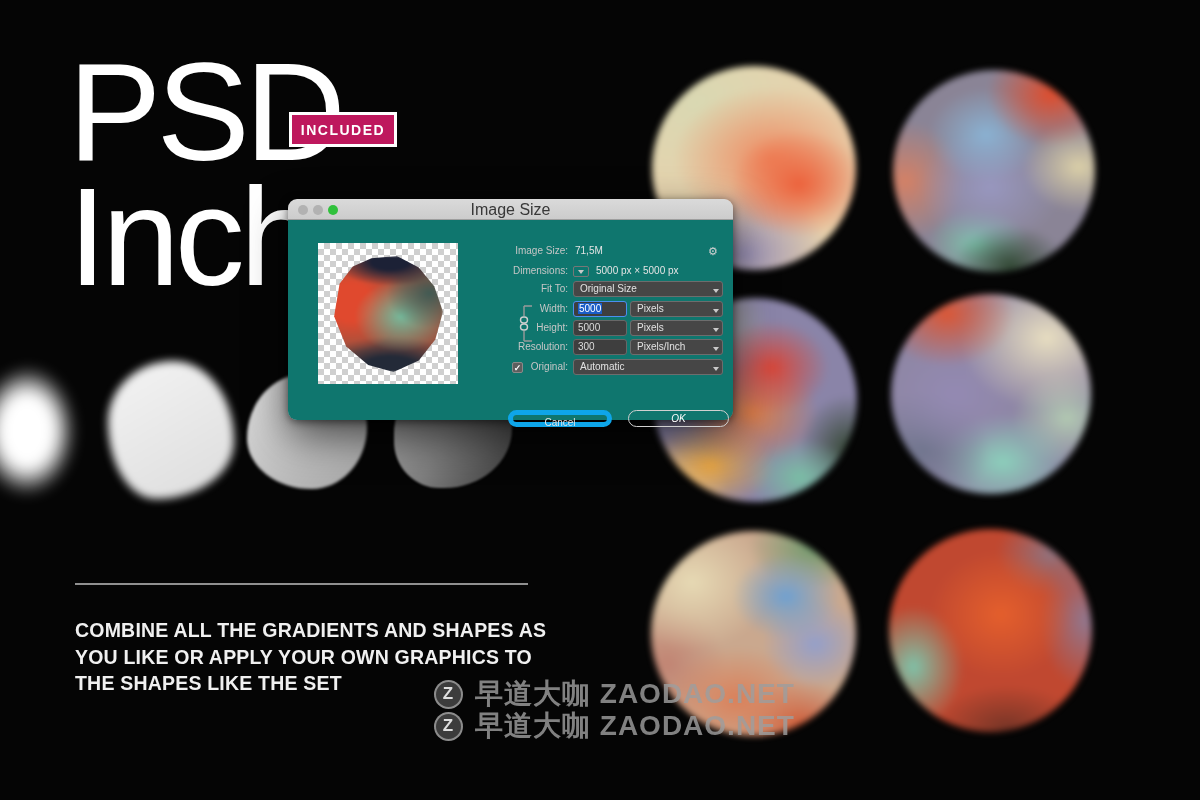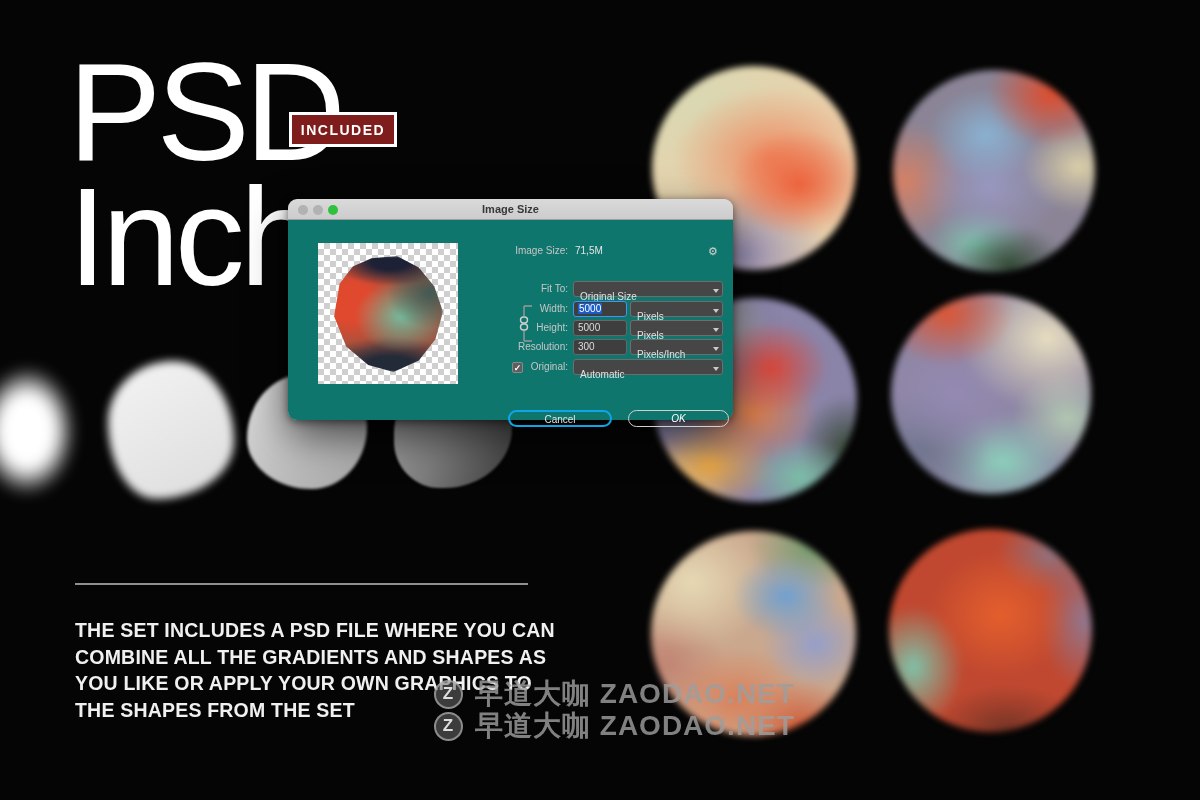--- a/index.html
+++ b/index.html
@@ -82,36 +82,36 @@
     background:linear-gradient(115deg,#a2a2a2 5%,#7d7d7d 45%,#474747 90%);
     border-radius:44% 56% 60% 40% / 52% 48% 56% 44%; filter:blur(1px); }
 
   
   .hero-line { position:absolute; color:#ffffff; font-size:140px; line-height:1;
     font-weight:400; letter-spacing:-5px; z-index:4; }
   .hero-psd { left:68px; top:42px; }
   .hero-file { left:68px; top:167px; }
   .badge { position:absolute; left:289px; top:112px; width:108px; height:35px;
     border:3px solid #ffffff; z-index:5; display:flex; align-items:center; justify-content:center;
-    color:#ffffff; font-size:14px; font-weight:700; letter-spacing:1.5px; background:#7f1d1d; }
+    color:#ffffff; font-size:14px; font-weight:700; letter-spacing:1.5px; background:#be185d; }
 
   
   .divider { position:absolute; left:75px; top:583px; width:453px; height:2px; background:#909090; z-index:3; }
   .desc { position:absolute; left:75px; top:617px; z-index:3; color:#f0f0f0;
     font-size:19.5px; font-weight:700; line-height:26.5px; letter-spacing:.2px; white-space:nowrap; }
 
   
   .dialog { position:absolute; left:288px; top:199px; width:445px; height:221px; z-index:10;
     border-radius:9px; box-shadow:0 16px 40px rgba(0,0,0,.6), 0 2px 8px rgba(0,0,0,.5);
     font-size:10px; }
   .titlebar { position:absolute; left:0; top:0; width:100%; height:21px;
     background:linear-gradient(#dadada,#cccccc); border-radius:9px 9px 0 0;
     border-bottom:1px solid #9e9e9e; }
   .titlebar .title { position:absolute; left:0; right:0; top:0; height:21px; line-height:21px;
-    text-align:center; color:#383838; font-weight:700; font-size:11px; }
+    text-align:center; color:#383838; font-weight:400; font-size:16px; }
   .tl { position:absolute; top:5.5px; width:10px; height:10px; border-radius:50%; }
   .tl.c1 { left:10px; background:#b2b2b2; }
   .tl.c2 { left:25px; background:#b2b2b2; }
   .tl.c3 { left:40px; background:#30c13c; }
   .dlg-body { position:absolute; left:0; top:21px; width:100%; height:200px;
     background:#0f766e; border-radius:0 0 9px 9px; }
 
   .preview { position:absolute; left:30px; top:23px; width:140px; height:141px;
     background-color:#ffffff;
     background-image:
@@ -133,41 +133,41 @@
     color:#c6c6c6; line-height:16px; }
   .row-value { position:absolute; left:287px; color:#e4e4e4; line-height:16px;text-align:right; }
   .gear { position:absolute; left:420px; top:2px; color:#d2d2d2; font-size:11px; line-height:12px; }
   .mini-chev { position:absolute; left:285px; top:3px; width:16px; height:11px;
     border:1px solid #777; border-radius:2px; }
   .mini-chev:after, .chev:after { content:""; position:absolute; left:4px; top:3px; width:0; height:0;
     border-left:3px solid transparent; border-right:3px solid transparent; border-top:4px solid #c9c9c9; }
   .dim-text { left:308px; }
 
   .pselect { position:absolute; height:16px; background:#464646; border:1px solid #6d6d6d;
-    border-radius:3px; color:#e2e2e2; line-height:14px; padding:8px 14px 0 6px; }
+    border-radius:3px; color:#e2e2e2; line-height:14px; padding:0 14px 0 6px; }
   .chev { position:absolute; right:1px; top:3px; width:10px; height:10px; }
   .chev:after { left:2px; top:4px; }
   .sel-wide { left:285px; width:150px; }
   .sel-unit { left:342px; width:93px; }
 
   .numfield { position:absolute; left:285px; width:54px; height:16px; background:#3e3e3e;
     border:1px solid #676767; border-radius:3px; color:#dcdcdc; line-height:14px; padding:0 4px; }
   .numfield.focused { border-color:#4b8ff0; }
   .numfield.focused span { background:#1a5dc8; color:#fff; padding:0 1px; }
 
   .linkicon { position:absolute; left:230px; top:84px; width:16px; height:39px; }
   .linkicon svg { display:block; }
 
   .checkbox { position:absolute; left:224px; top:2.5px; width:11px; height:11px;
     background:#5e5e5e; border:1px solid #8a8a8a; border-radius:2px;
     color:#ffffff; font-size:9px; line-height:11px; text-align:center; font-weight:700; }
 
   .btn { position:absolute; height:17px; border-radius:9px; background:transparent;
     color:#e6e6e6; font-size:10px; line-height:15px; text-align:center; }
-  .btn-cancel { left:220px; top:190px; width:104px; border:2px solid #0ea5e9; }
+  .btn-cancel { left:220px; top:190px; width:104px; border:5px solid #0ea5e9; }
   .btn-ok { left:340px; top:190px; width:101px; border:1.5px solid #d0d0d0; color:#fff;font-style:italic; }
 
   
   .wm { position:absolute; z-index:20; display:flex; align-items:center; gap:12px;
     color:rgba(158,158,158,.82); font-weight:700; font-size:28px; letter-spacing:1px; }
   .wm-1 { left:434px; top:675px; }
   .wm-2 { left:434px; top:707px; }
   .wm-badge { width:29px; height:29px; border-radius:50%; background:rgba(105,105,105,.55);
     border:2px solid rgba(185,185,185,.65); color:#dedede; font-size:17px; font-weight:700;
     display:flex; align-items:center; justify-content:center; }
@@ -186,24 +186,23 @@
 <div class="blob blob2"></div>
 <div class="blob blob3"></div>
 <div class="blob blob4"></div>
 
 <div class="hero-line hero-psd">PSD</div>
 <div class="hero-line hero-file">Inch</div>
 <div class="badge">INCLUDED</div>
 
 <div class="divider"></div>
 <div class="desc">
-  <div>THE SET INCLUDES A PSD FILE WHERE YOU CAN</div>
   <div>COMBINE ALL THE GRADIENTS AND SHAPES AS</div>
   <div>YOU LIKE OR APPLY YOUR OWN GRAPHICS TO</div>
-  <div>THE SHAPES FROM THE SET</div>
+  <div>THE SHAPES LIKE THE SET</div>
 </div>
 
 <div class="dialog">
   <div class="titlebar">
     <span class="tl c1"></span>
     <span class="tl c2"></span>
     <span class="tl c3"></span>
     <div class="title">Image Size</div>
   </div>
   <div class="dlg-body">
@@ -211,20 +210,25 @@
     <div class="preview">
       <div class="pv-blob"></div>
     </div>
 
     <div class="row" style="top:23px;">
       <span class="row-label">Image Size:</span>
       <span class="row-value">71,5M</span>
       <span class="gear">⚙</span>
     </div>
 
+    <div class="row" style="top:43px;">
+      <span class="row-label">Dimensions:</span>
+      <span class="mini-chev"></span>
+      <span class="row-value dim-text">5000 px  ×  5000 px</span>
+    </div>
 
     <div class="row" style="top:61px;">
       <span class="row-label">Fit To:</span>
       <span class="pselect sel-wide">
         <span>Original Size</span>
         <span class="chev"></span>
       </span>
     </div>
 
     <div class="linkicon">

